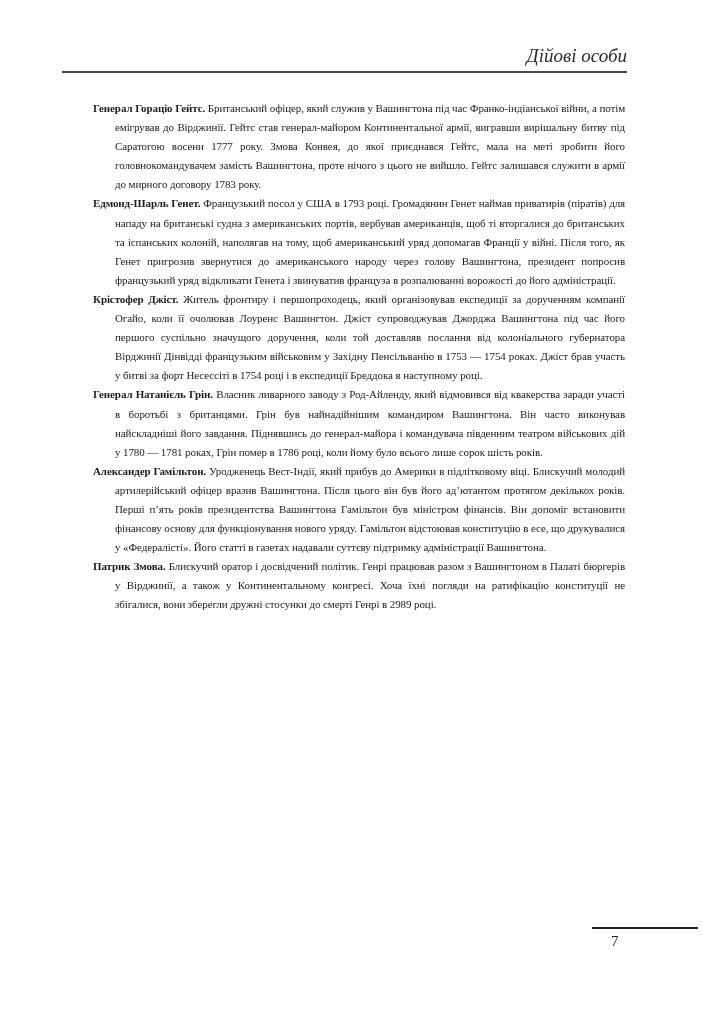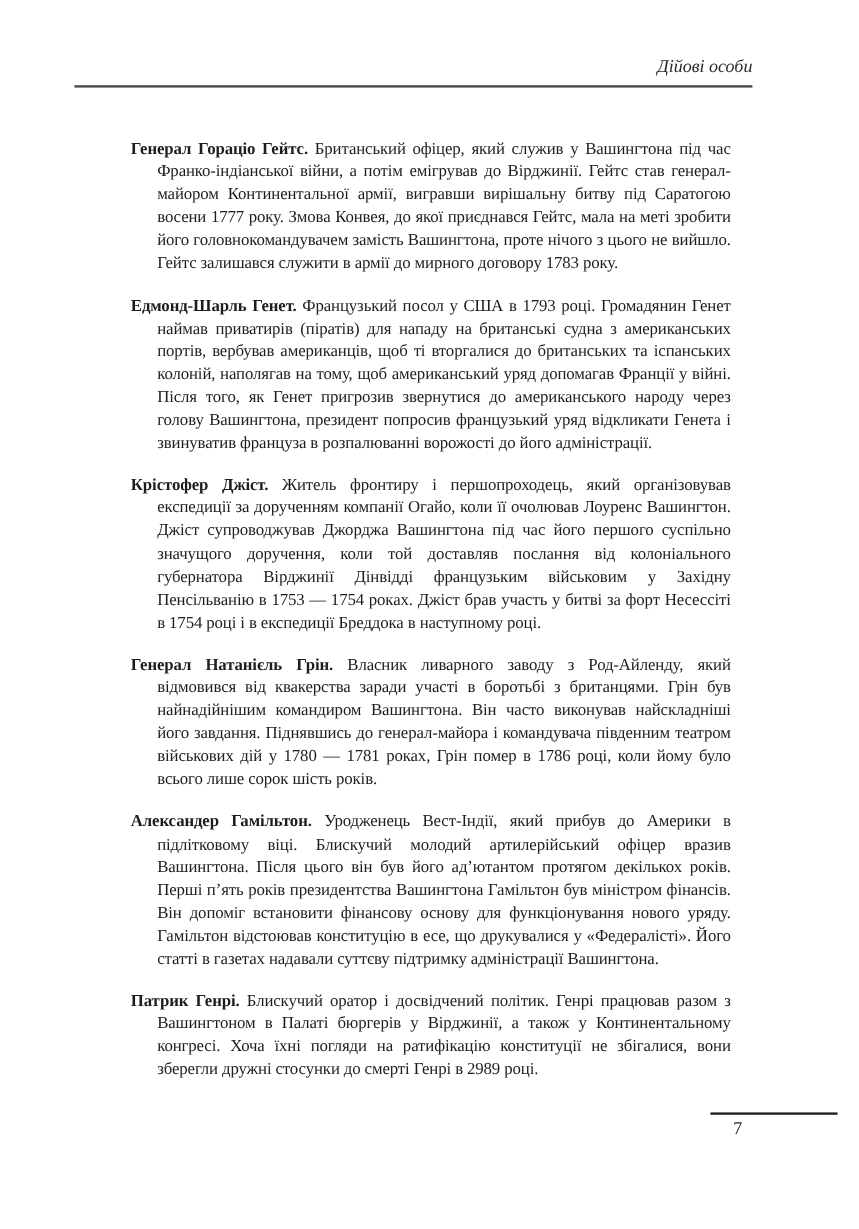--- a/index.html
+++ b/index.html
@@ -16,44 +16,44 @@
     color: #1d1d1d;
     overflow: hidden;
   }
   .running-header {
     position: absolute;
     top: 47px;
     left: 62px;
     width: 565px;
     text-align: right;
     font-style: italic;
-    font-size: 15px;
+    font-size: 19px;
     line-height: 18px;
     color: #2a2a2a;
   }
   .header-rule {
     position: absolute;
     top: 71px;
     left: 62px;
     width: 565px;
     height: 2px;
     background: #4a4a4a;
   }
   .content {
     position: absolute;
     top: 99px;
     left: 93px;
     width: 532px;
   }
   .entry {
-    margin: 16px;
+    margin: 0;
     padding-left: 22px;
     text-indent: -22px;
     text-align: justify;
-    font-size: 14px;
+    font-size: 11px;
     line-height: 19.1px;
     letter-spacing: -0.1px;
   }
   .entry .entry-name {
     font-weight: bold;
   }
   .footer-rule {
     position: absolute;
     top: 927px;
     left: 592px;
@@ -84,21 +84,21 @@
     <p class="entry"><b class="entry-name">Генерал Гораціо Гейтс.</b> <span>Британський офіцер, який служив у Вашингтона під час Франко-індіанської війни, а потім емігрував до Вірджинії. Гейтс став генерал-майором Континентальної армії, вигравши вирішальну битву під Саратогою восени 1777 року. Змова Конвея, до якої приєднався Гейтс, мала на меті зробити його головнокомандувачем замість Вашингтона, проте нічого з цього не вийшло. Гейтс залишався служити в армії до мирного договору 1783 року.</span></p>
 
     <p class="entry"><b class="entry-name">Едмонд-Шарль Генет.</b> <span>Французький посол у США в 1793 році. Громадянин Генет наймав приватирів (піратів) для нападу на британські судна з американських портів, вербував американців, щоб ті вторгалися до британських та іспанських колоній, наполягав на тому, щоб американський уряд допомагав Франції у війні. Після того, як Генет пригрозив звернутися до американського народу через голову Вашингтона, президент попросив французький уряд відкликати Генета і звинуватив француза в розпалюванні ворожості до його адміністрації.</span></p>
 
     <p class="entry"><b class="entry-name">Крістофер Джіст.</b> <span>Житель фронтиру і першопроходець, який організовував експедиції за дорученням компанії Огайо, коли її очолював Лоуренс Вашингтон. Джіст супроводжував Джорджа Вашингтона під час його першого суспільно значущого доручення, коли той доставляв послання від колоніального губернатора Вірджинії Дінвідді французьким військовим у Західну Пенсільванію в 1753 — 1754 роках. Джіст брав участь у битві за форт Несессіті в 1754 році і в експедиції Бреддока в наступному році.</span></p>
 
     <p class="entry"><b class="entry-name">Генерал Натанієль Грін.</b> <span>Власник ливарного заводу з Род-Айленду, який відмовився від квакерства заради участі в боротьбі з британцями. Грін був найнадійнішим командиром Вашингтона. Він часто виконував найскладніші його завдання. Піднявшись до генерал-майора і командувача південним театром військових дій у 1780 — 1781 роках, Грін помер в 1786 році, коли йому було всього лише сорок шість років.</span></p>
 
     <p class="entry"><b class="entry-name">Александер Гамільтон.</b> <span>Уродженець Вест-Індії, який прибув до Америки в підлітковому віці. Блискучий молодий артилерійський офіцер вразив Вашингтона. Після цього він був його ад’ютантом протягом декількох років. Перші п’ять років президентства Вашингтона Гамільтон був міністром фінансів. Він допоміг встановити фінансову основу для функціонування нового уряду. Гамільтон відстоював конституцію в есе, що друкувалися у «Федералісті». Його статті в газетах надавали суттєву підтримку адміністрації Вашингтона.</span></p>
 
-    <p class="entry"><b class="entry-name">Патрик Генрі.</b> <span>Блискучий оратор і досвідчений політик. Генрі працював разом з Вашингтоном в Палаті бюргерів у Вірджинії, а також у Континентальному конгресі. Хоча їхні погляди на ратифікацію конституції не збігалися, вони зберегли дружні стосунки до смерті Генрі в 2989 році.</span></p>
+    <p class="entry"><b class="entry-name">Патрик Змова.</b> <span>Блискучий оратор і досвідчений політик. Генрі працював разом з Вашингтоном в Палаті бюргерів у Вірджинії, а також у Континентальному конгресі. Хоча їхні погляди на ратифікацію конституції не збігалися, вони зберегли дружні стосунки до смерті Генрі в 2989 році.</span></p>
 
   </div>
 
   <div class="footer-rule"></div>
 
   <div class="page-number">7</div>
 
 </div>
 
 </body></html>

